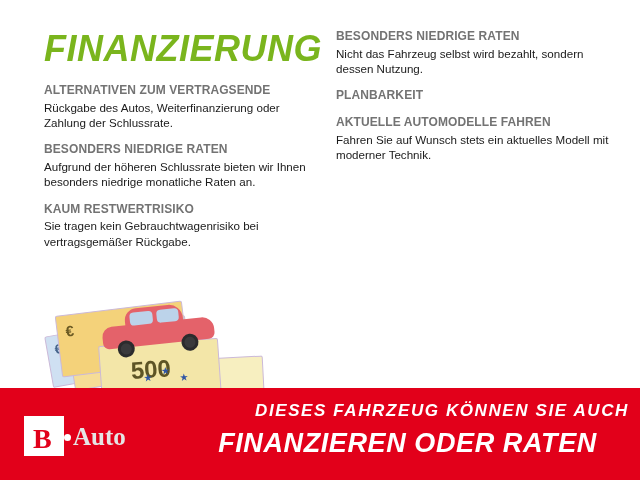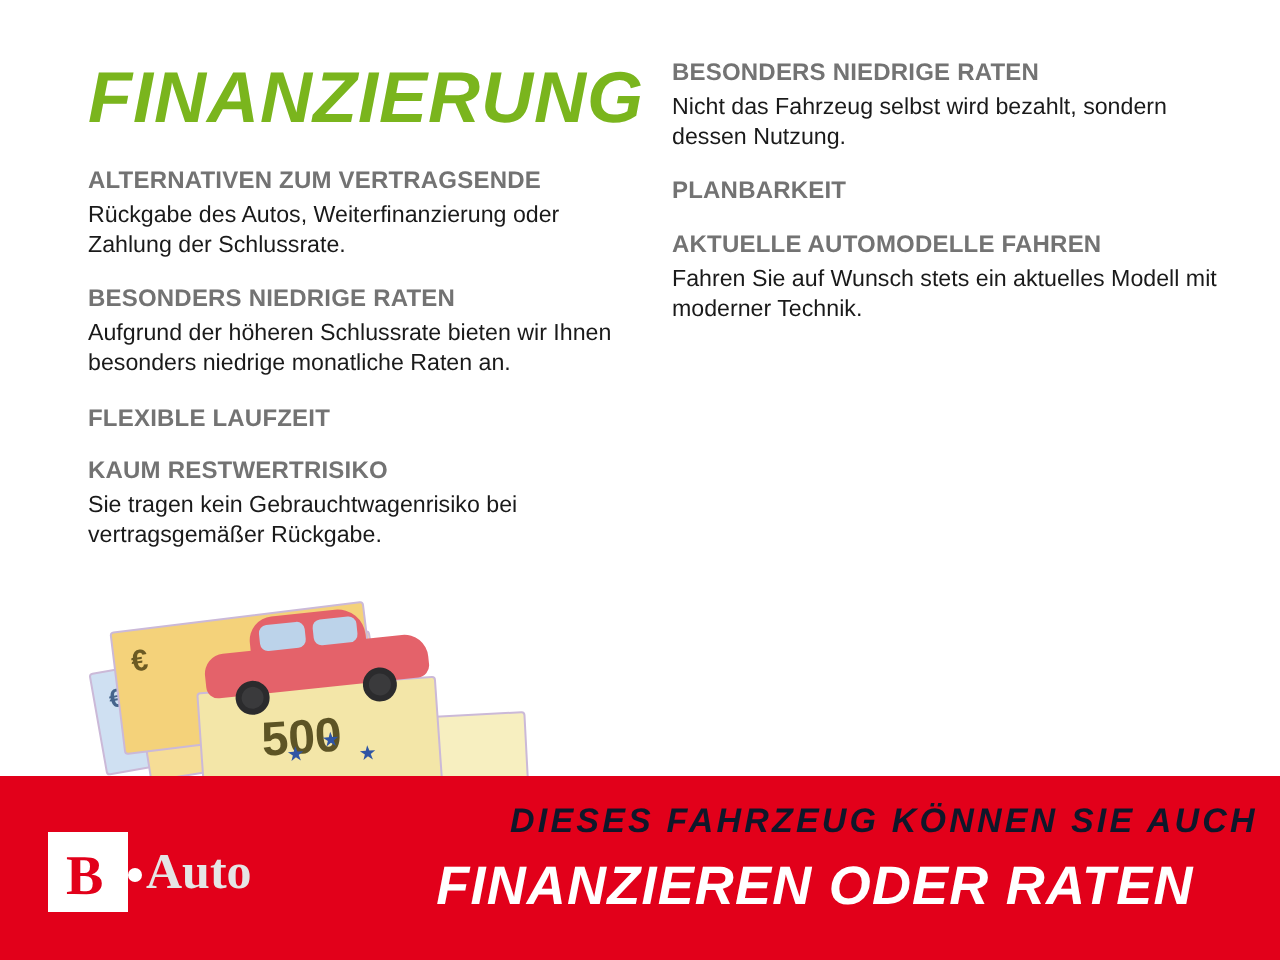--- a/index.html
+++ b/index.html
@@ -189,21 +189,21 @@
     width: 640px;
     height: 92px;
     background: #e2001a;
   }
   .banner-line1 {
     position: absolute;
     left: 255px;
     top: 13px;
     width: 370px;
     text-align: left;
-    color: #0f172a;
+    color: #ffffff;
     font-size: 17px;
     font-weight: bold;
     font-style: italic;
     letter-spacing: 1.6px;
     white-space: nowrap;
   }
   .banner-line2 {
     position: absolute;
     left: 185px;
     top: 40px;
@@ -271,21 +271,20 @@
         <div class="block-head">ALTERNATIVEN ZUM VERTRAGSENDE</div>
         <div class="block-body">Rückgabe des Autos, Weiterfinanzierung oder Zahlung der Schlussrate.</div>
       </div>
 
       <div class="block">
         <div class="block-head">BESONDERS NIEDRIGE RATEN</div>
         <div class="block-body">Aufgrund der höheren Schlussrate bieten wir Ihnen besonders niedrige monatliche Raten an.</div>
       </div>
 
       <div class="block">
-        <div class="block-head">FLEXIBLE LAUFZEIT</div>
       </div>
 
       <div class="block">
         <div class="block-head">KAUM RESTWERTRISIKO</div>
         <div class="block-body">Sie tragen kein Gebrauchtwagenrisiko bei vertragsgemäßer Rückgabe.</div>
       </div>
     </div>
 
     <div class="col col-right">
 

